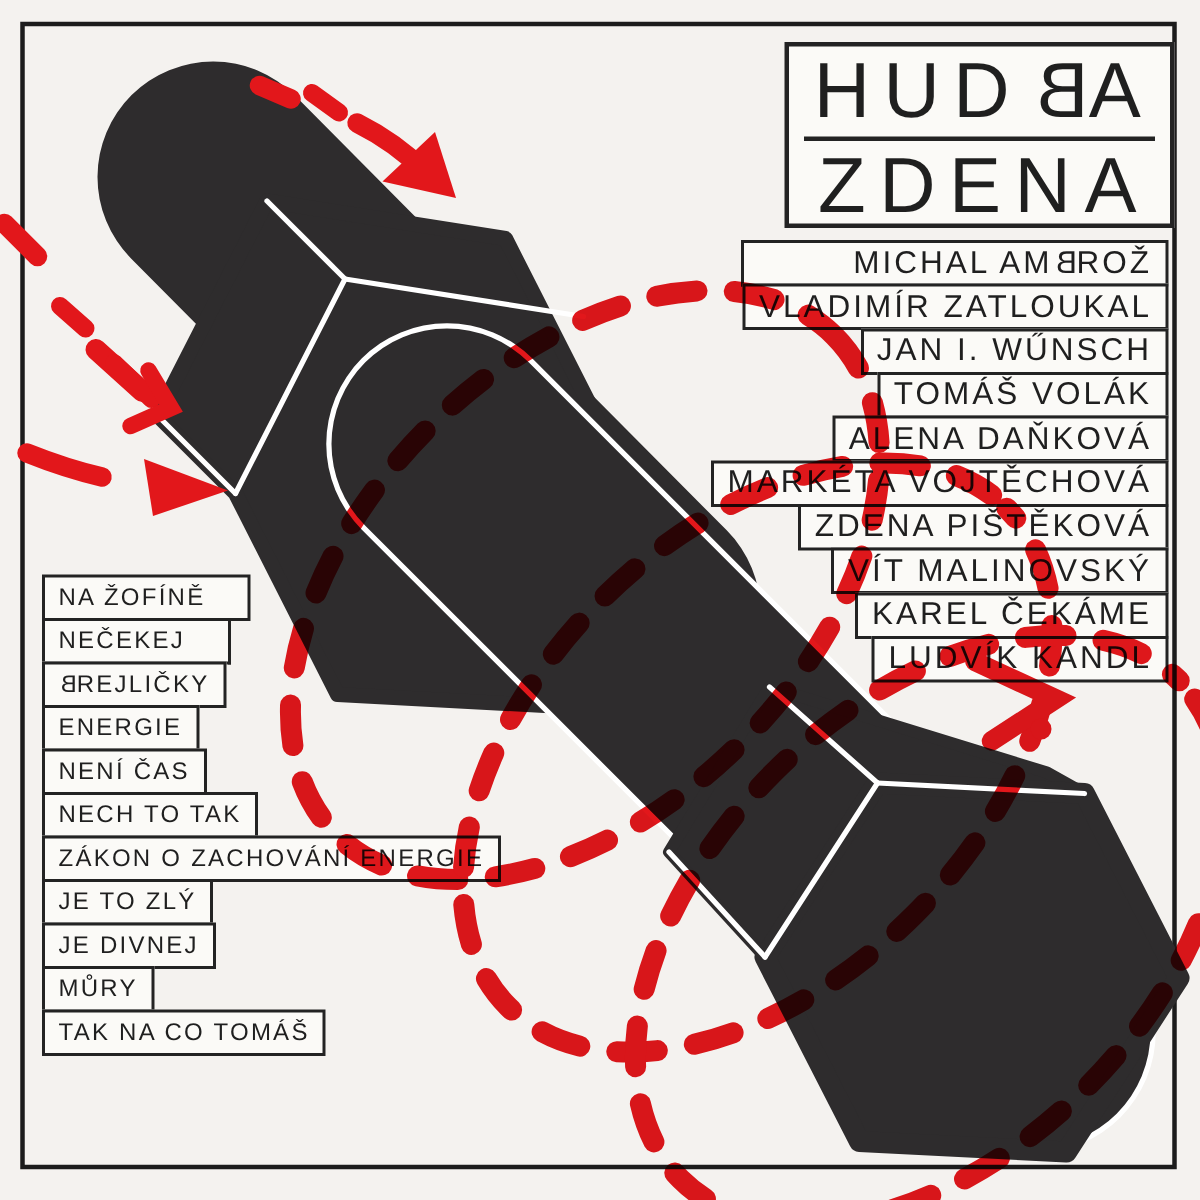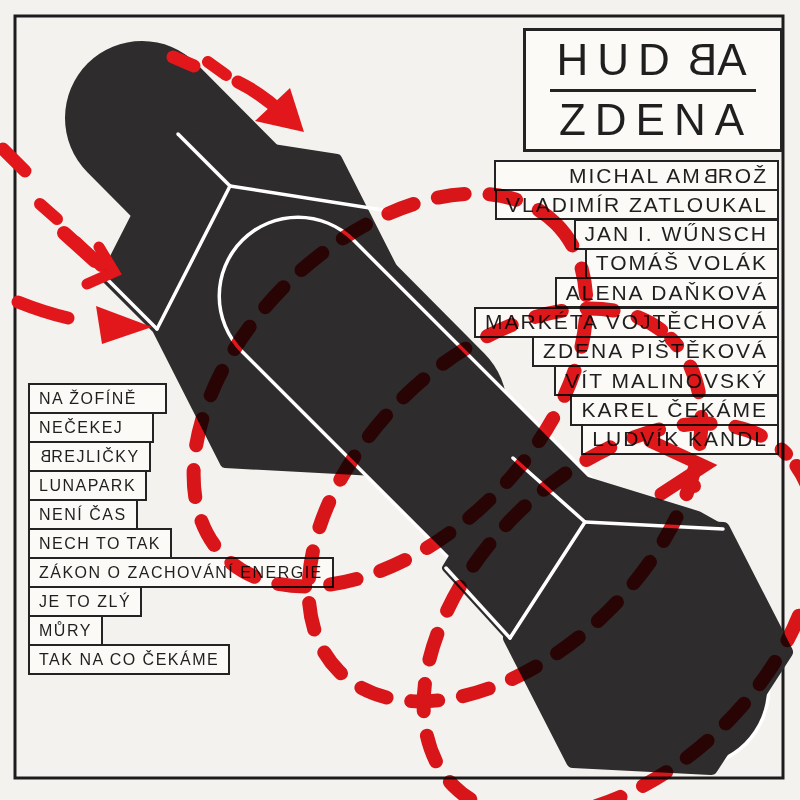--- a/index.html
+++ b/index.html
@@ -23,21 +23,21 @@
     position:relative;
   }
   
   #title-box{
     position:absolute;left:523px;top:28px;width:260px;height:124px;
     box-sizing:border-box;border:3px solid #232323;background:#fbfaf7;
     display:flex;flex-direction:column;
   }
   #title-box .trow{
     flex:1;display:flex;align-items:center;justify-content:center;
-    font-size:44px;letter-spacing:9px;padding-left:6px;
+    font-size:52px;letter-spacing:9px;padding-left:6px;
   }
   #title-box .trow:first-child{border-bottom:3px solid #232323;}
 
   
   #members{
     position:absolute;top:160px;right:21px;
     display:flex;flex-direction:column;align-items:flex-end;
   }
   .mname{
     height:31px;margin-bottom:-1.7px;
@@ -149,27 +149,28 @@
     <div class="box mname">ZDENA PIŠTĚKOVÁ</div>
     <div class="box mname">VÍT MALINOVSKÝ</div>
     <div class="box mname">KAREL ČEKÁME</div>
     <div class="box mname">LUDVÍK KANDL</div>
   </div>
 
   <div id="tracks">
     <div class="box track">NA ŽOFÍNĚ</div>
     <div class="box track">NEČEKEJ</div>
     <div class="box track"><span class="bflip">B</span>REJLIČKY</div>
-    <div class="box track">LUNAPARK</div>
+    <div class="box track">ENERGIE</div>
     <div class="box track">NENÍ ČAS</div>
     <div class="box track">NECH TO TAK</div>
     <div class="box track">ZÁKON O ZACHOVÁNÍ ENERGIE</div>
     <div class="box track">JE TO ZLÝ</div>
+    <div class="box track">JE DIVNEJ</div>
     <div class="box track">MŮRY</div>
-    <div class="box track">TAK NA CO ČEKÁME</div>
+    <div class="box track">TAK NA CO TOMÁŠ</div>
   </div>
 </div>
 
 <svg class="layer" id="overlay" width="800" height="800" viewBox="0 0 800 800">
   <g stroke="#e2171b" stroke-width="14" fill="none" stroke-linecap="round" stroke-dasharray="27 25">
     <ellipse cx="390" cy="390" rx="235" ry="148" transform="rotate(-45 390 390)"></ellipse>
     <ellipse cx="505" cy="505" rx="235" ry="148" stroke-dashoffset="18" transform="rotate(-45 505 505)"></ellipse>
     <ellipse cx="620" cy="620" rx="235" ry="148" stroke-dashoffset="36" transform="rotate(-45 620 620)"></ellipse>
   </g>
   <g stroke="#e2171b" stroke-width="13" fill="none" stroke-linecap="round">

